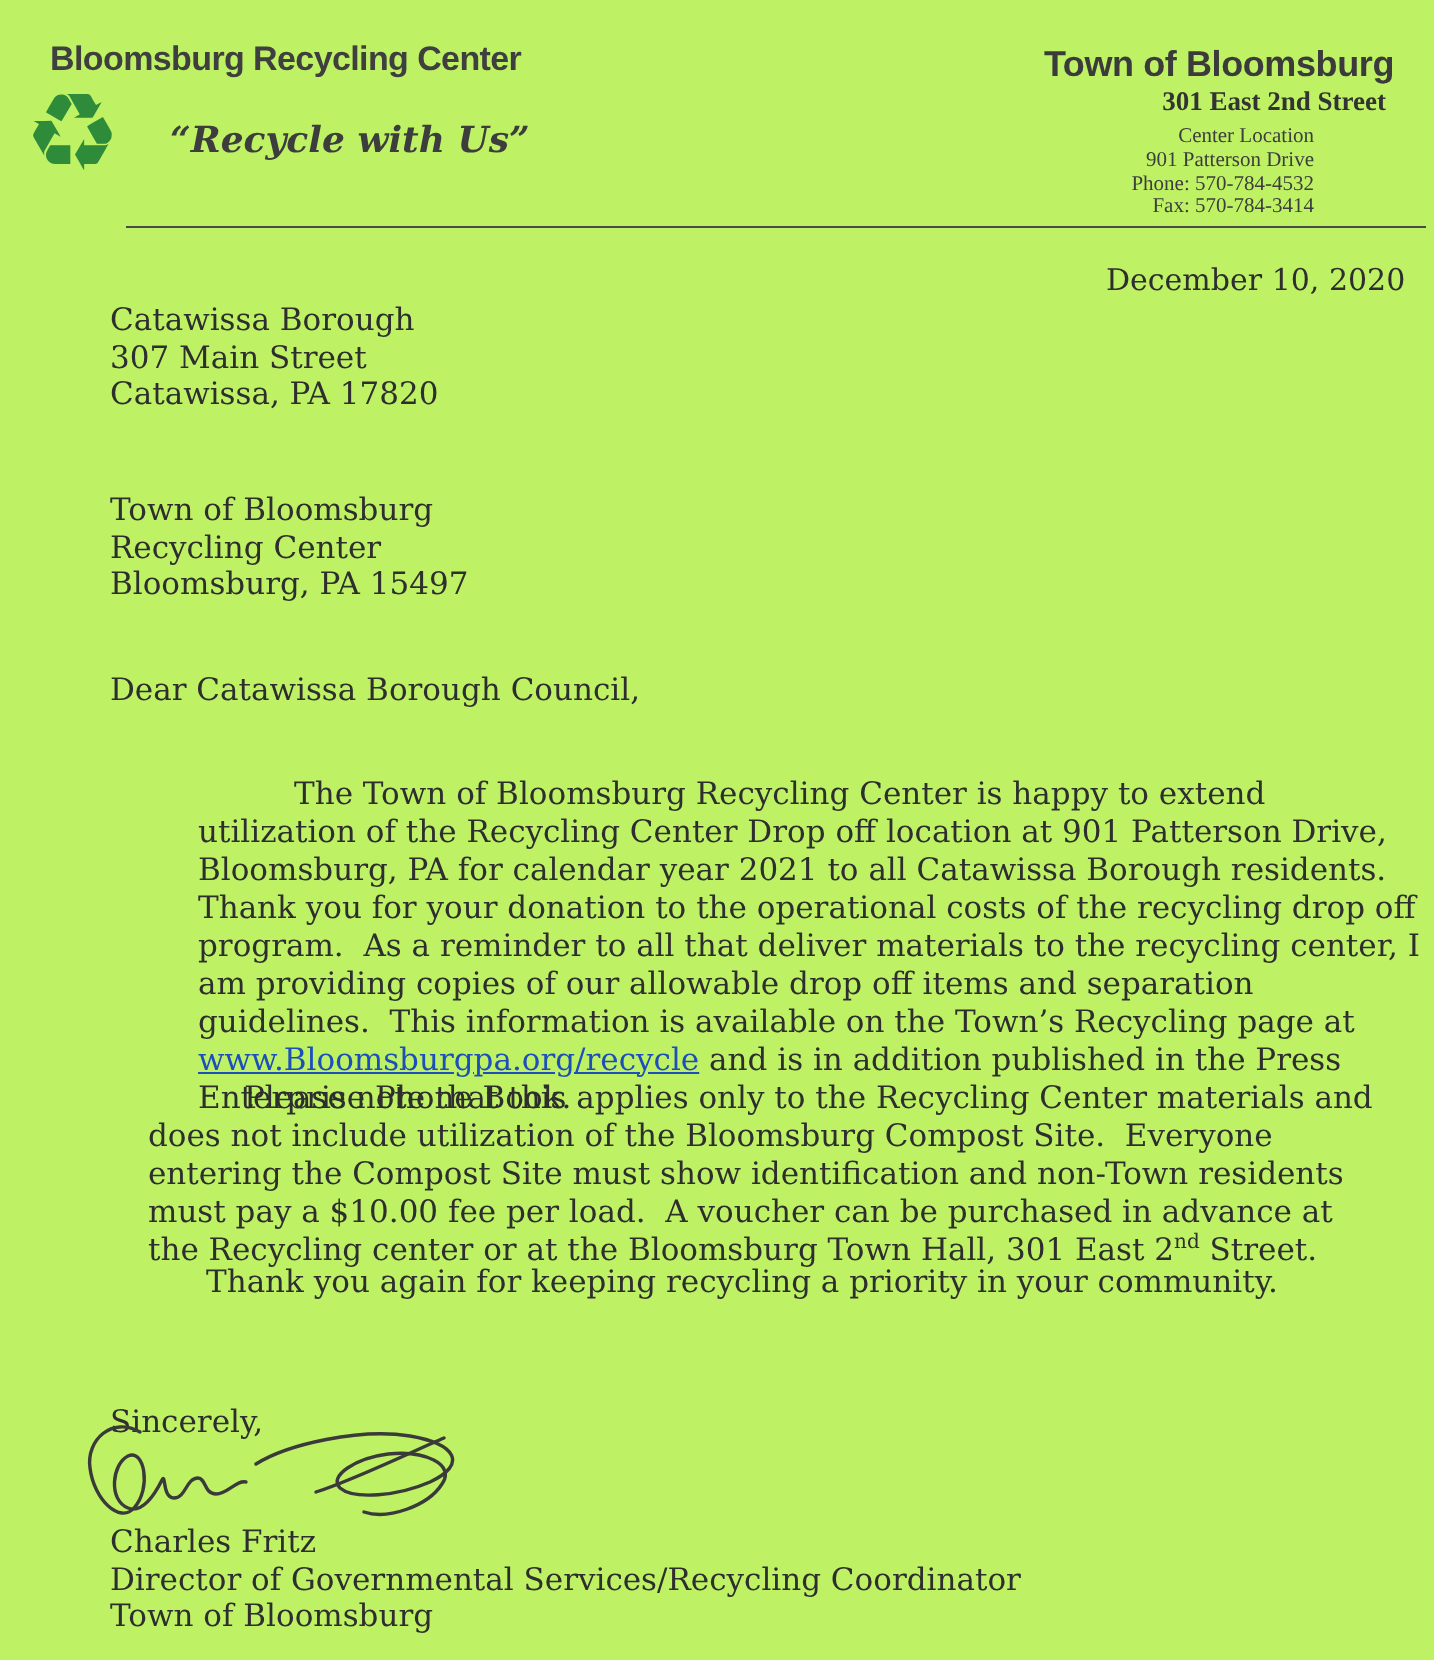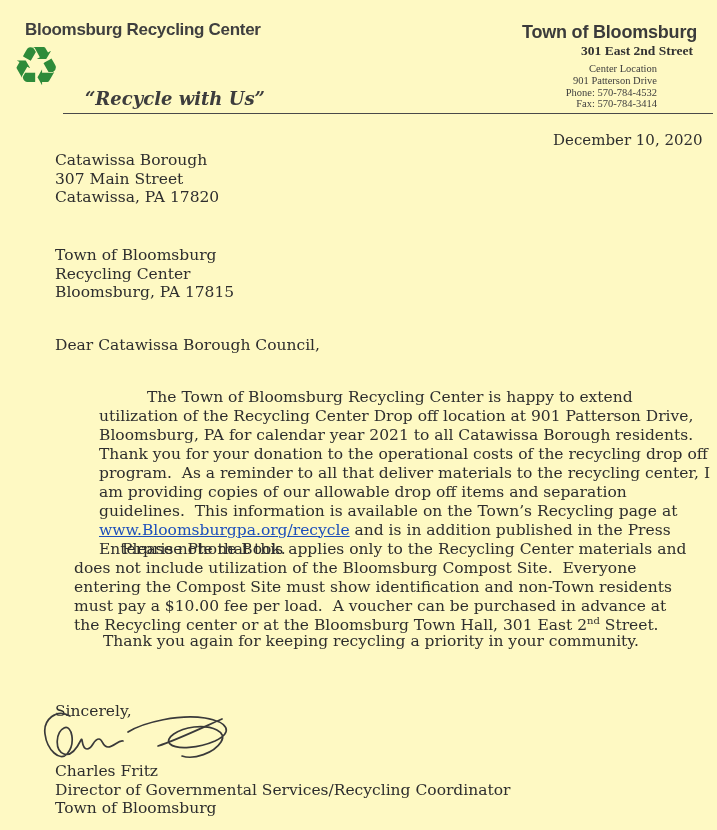--- a/index.html
+++ b/index.html
@@ -1,20 +1,20 @@
 <!DOCTYPE html>
 <html><head>
 <meta charset="utf-8">
 <style>
   html, body { margin: 0; padding: 0; background: #ffffff; }
   .page {
     position: relative;
     width: 717px;
     height: 830px;
-    background: #fef9c3;
+    background: #bef264;
     font-family: "DejaVu Serif", serif;
     color: #2e2e2e;
     overflow: hidden;
   }
 
   
   .lh-left-title {
     position: absolute;
     left: 25px; top: 20px;
     font-family: "Liberation Sans", sans-serif;
@@ -32,21 +32,20 @@
     color: #2e8b3a;
   }
   .lh-tagline {
     position: absolute;
     left: 85px; top: 60px;
     font-family: "DejaVu Serif", serif;
     font-style: italic;
     font-weight: bold;
     font-size: 18px;
     color: #3d3d3d;
-    margin-top: 28px;
   }
   .lh-right-title {
     position: absolute;
     right: 20px; top: 22px;
     font-family: "Liberation Sans", sans-serif;
     font-weight: bold;
     font-size: 18px;
     letter-spacing: -0.2px;
     color: #3b3b3b;
     text-align: right;
@@ -155,21 +154,21 @@
 
   <div class="addr-block recipient">
     <div>Catawissa Borough</div>
     <div>307 Main Street</div>
     <div>Catawissa, PA 17820</div>
   </div>
 
   <div class="addr-block sender">
     <div>Town of Bloomsburg</div>
     <div>Recycling Center</div>
-    <div>Bloomsburg, PA 17815</div>
+    <div>Bloomsburg, PA 15497</div>
   </div>
 
   <div class="salutation">Dear Catawissa Borough Council,</div>
 
   <p class="para para1"><span>The Town of Bloomsburg Recycling Center is happy to extend utilization of the Recycling Center Drop off location at 901 Patterson Drive, Bloomsburg, PA for calendar year 2021 to all Catawissa Borough residents.  Thank you for your donation to the operational costs of the recycling drop off program.  As a reminder to all that deliver materials to the recycling center, I am providing copies of our allowable drop off items and separation guidelines.  This information is available on the Town’s Recycling page at </span><a href="www.Bloomsburgpa.org/recycle">www.Bloomsburgpa.org/recycle</a><span> and is in addition published in the Press Enterprise Phone Book.</span></p>
 
   <p class="para para2"><span>Please note that this applies only to the Recycling Center materials and does not include utilization of the Bloomsburg Compost Site.  Everyone entering the Compost Site must show identification and non-Town residents must pay a $10.00 fee per load.  A voucher can be purchased in advance at the Recycling center or at the Bloomsburg Town Hall, 301 East 2</span><sup>nd</sup><span> Street.</span></p>
 
   <p class="para para3">Thank you again for keeping recycling a priority in your community.</p>
 

